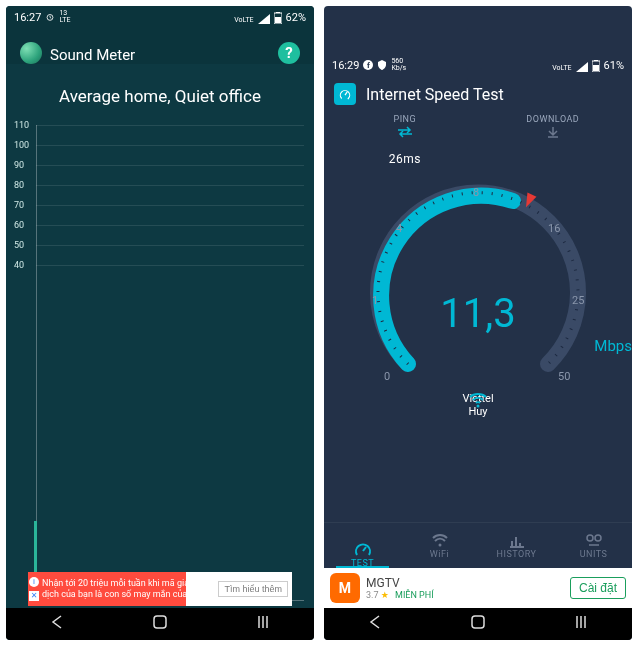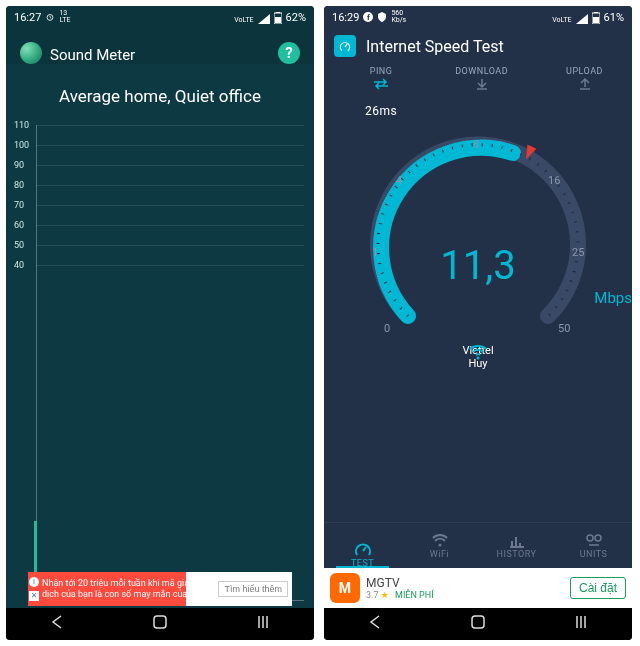--- a/index.html
+++ b/index.html
@@ -26,21 +26,21 @@
   
   .ad-sm { position: absolute; left: 22px; right: 22px; bottom: 34px; height: 34px; background: linear-gradient(to right, #ff4b3e 0%, #ff4b3e 60%, #fff 60%, #fff 100%); display:flex; align-items:center; font-size:9px; color:#fff; }
   .ad-sm .txtblock { flex:1; padding: 2px 4px 2px 14px; line-height: 1.2; position: relative;}
   .ad-sm .close-x { position:absolute; left:1px; bottom:1px; width:10px; height:10px; background:#fff; color:#3b82f6; font-size:8px; display:flex; align-items:center; justify-content:center; }
   .ad-sm .info-i { position:absolute; left:1px; top:1px; width:10px; height:10px; background:#fff; color:#3b82f6; font-size:8px; display:flex; align-items:center; justify-content:center; border-radius:50%;}
   .ad-sm .btn { color:#7a7a7a; background:#fff; border:1px solid #ccc; font-size:9px; padding: 2px 5px; margin-right:4px; white-space:nowrap;}
   
   .navbar { position: absolute; bottom: 0; left: 0; right: 0; height: 32px; background: #000; display: flex; align-items: center; justify-content: space-around; }
   .navbar .nav-icon { color: #ddd; }
   
-  .p2 .statusbar { background: #233148; }
+  .p2 .statusbar { background: #233148; margin-top: 48px; }
   .p2 { background: #233148; }
   .ist-header { height: 36px; display: flex; align-items:center; padding: 0 10px; color:#fff; font-size: 16px; font-weight: 400;}
   .ist-icon { width: 22px; height:22px; background: #00b8d4; border-radius:4px; margin-right:10px; display:flex; align-items:center; justify-content:center; }
   .ist-metrics { display:flex; justify-content: space-around; padding: 2px 0 4px 12px;}
   .metric { text-align:center; font-size: 9px; color: #9aa7bc; letter-spacing: 0.5px;}
   .metric .val { color:#fff; font-size: 12px; margin-top: 14px; height: 14px;}
   .metric svg { display:block; margin: 2px auto 0 auto; }
   
   .gauge-wrap { position: relative; height: 280px; margin-top: 4px;}
   .gauge-wrap svg { position:absolute; left:50%; top: 0; transform: translateX(-50%); }
@@ -202,27 +202,20 @@
         </svg>
       <div class="val">26ms</div>
     </div>
     <div class="metric">
       <div>DOWNLOAD</div>
       <svg width="14" height="12">
           <path d="M7 1 V8 M3 5 L7 9 L11 5 M2 11 H12" stroke="#6c788e" fill="none" stroke-width="1.5"></path>
         </svg>
       <div class="val"></div>
     </div>
-    <div class="metric">
-      <div>UPLOAD</div>
-      <svg width="14" height="12">
-          <path d="M7 9 V2 M3 5 L7 1 L11 5 M2 11 H12" stroke="#6c788e" fill="none" stroke-width="1.5"></path>
-        </svg>
-      <div class="val"></div>
-    </div>
   </div>
 
   <div class="gauge-wrap">
     <svg width="240" height="240" viewBox="0 0 240 240">
       <path d="M 50 190 A 100 100 0 1 1 190 190" fill="none" stroke="#3a4a66" stroke-width="16" stroke-linecap="round"></path>
       <path d="M 50 190 A 100 100 0 0 1 155 27" fill="none" stroke="#00b8d4" stroke-width="16" stroke-linecap="round"></path>
       <path d="M 50 190 A 100 100 0 1 1 190 190" fill="none" stroke="#1c2940" stroke-width="3" stroke-dasharray="1 9"></path>
     </svg>
     <div class="needle-red" style="left:65%; top:20px; transform: rotate(25deg);"></div>
     <span class="tick-lbl" style="left:60px; top:196px;">0</span>

